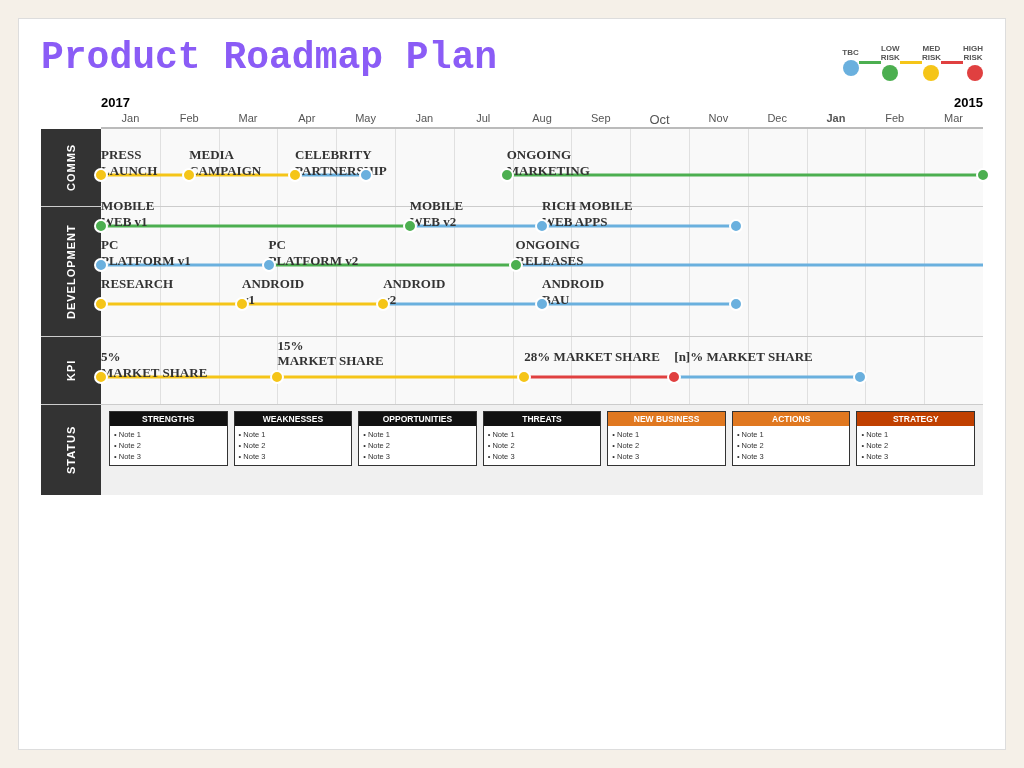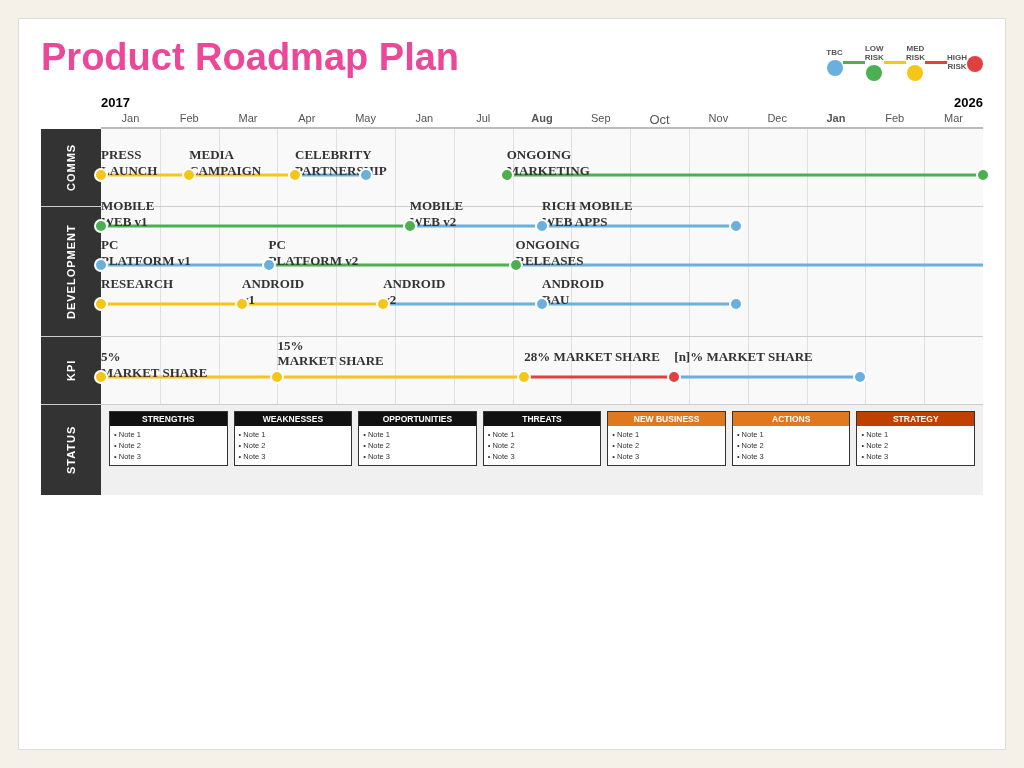--- a/index.html
+++ b/index.html
@@ -22,22 +22,23 @@
     .header-area {
       display: flex;
       justify-content: space-between;
       align-items: flex-start;
       margin-bottom: 6px;
     }
     .title-block {}
     .main-title {
       font-size: 38px;
       font-weight: bold;
-      color: #ec4899;
+      color: #8b5cf6;
       line-height: 1.1;
+      font-family: Liberation Mono, monospace;
     }
     .sub-title {
       font-size: 15px;
       color: #555;
       margin-top: 2px;
     }
     .legend {
       display: flex;
       align-items: center;
       gap: 0px;
@@ -193,43 +194,43 @@
         <div style="display: flex; align-items: center;">
           <div style="width: 22px; height: 3px; background: rgb(245, 197, 24);"></div>
           <div style="display: flex; flex-direction: column; align-items: center;">
             <div style="font-size: 8px; font-weight: bold; color: rgb(85, 85, 85); text-align: center; white-space: pre; line-height: 1.1;">MED
 RISK</div>
             <div style="width: 16px; height: 16px; border-radius: 50%; background: rgb(245, 197, 24); margin-top: 2px;"></div>
           </div>
         </div>
         <div style="display: flex; align-items: center;">
           <div style="width: 22px; height: 3px; background: rgb(224, 64, 64);"></div>
-          <div style="display: flex; align-items: flex-end;">
+          <div style="display: flex; flex-direction: column; align-items: flex-end;">
             <div style="font-size: 8px; font-weight: bold; color: rgb(85, 85, 85); text-align: center; white-space: pre; line-height: 1.1;">HIGH
 RISK</div>
             <div style="width: 16px; height: 16px; border-radius: 50%; background: rgb(224, 64, 64); margin-top: 2px;"></div>
           </div>
         </div>
       </div>
   </div>
 
   <div class="timeline-section">
 
     <div style="position:relative; margin-left:60px; height:32px;">
       <span style="position:absolute;left:0;top:0;font-size:13px;font-weight:bold;">2017</span>
-      <span style="position:absolute;right:0;top:0;font-size:13px;font-weight:bold;">2026</span>
+      <span style="position:absolute;right:0;top:0;font-size:13px;font-weight:bold;">2015</span>
       <div style="display:flex;position:absolute;bottom:0;left:0;right:0;" id="month-row">
           <div style="flex: 1 1 0%; text-align: center; font-size: 11px; color: rgb(85, 85, 85); font-weight: normal;">Jan</div>
           <div style="flex: 1 1 0%; text-align: center; font-size: 11px; color: rgb(85, 85, 85); font-weight: normal;">Feb</div>
           <div style="flex: 1 1 0%; text-align: center; font-size: 11px; color: rgb(85, 85, 85); font-weight: normal;">Mar</div>
           <div style="flex: 1 1 0%; text-align: center; font-size: 11px; color: rgb(85, 85, 85); font-weight: normal;">Apr</div>
           <div style="flex: 1 1 0%; text-align: center; font-size: 11px; color: rgb(85, 85, 85); font-weight: normal;">May</div>
           <div style="flex: 1 1 0%; text-align: center; font-size: 11px; color: rgb(85, 85, 85); font-weight: normal;">Jan</div>
           <div style="flex: 1 1 0%; text-align: center; font-size: 11px; color: rgb(85, 85, 85); font-weight: normal;">Jul</div>
-          <div style="flex: 1 1 0%; text-align: center; font-size: 11px; color: rgb(85, 85, 85); font-weight: bold;">Aug</div>
+          <div style="flex: 1 1 0%; text-align: center; font-size: 11px; color: rgb(85, 85, 85); font-weight: normal;">Aug</div>
           <div style="flex: 1 1 0%; text-align: center; font-size: 11px; color: rgb(85, 85, 85); font-weight: normal;">Sep</div>
           <div style="flex: 1 1 0%; text-align: center; font-size: 13px; color: rgb(85, 85, 85); font-weight: normal;">Oct</div>
           <div style="flex: 1 1 0%; text-align: center; font-size: 11px; color: rgb(85, 85, 85); font-weight: normal;">Nov</div>
           <div style="flex: 1 1 0%; text-align: center; font-size: 11px; color: rgb(85, 85, 85); font-weight: normal;">Dec</div>
           <div style="flex: 1 1 0%; text-align: center; font-size: 11px; color: rgb(85, 85, 85); font-weight: bold;">Jan</div>
           <div style="flex: 1 1 0%; text-align: center; font-size: 11px; color: rgb(85, 85, 85); font-weight: normal;">Feb</div>
           <div style="flex: 1 1 0%; text-align: center; font-size: 11px; color: rgb(85, 85, 85); font-weight: normal;">Mar</div>
         </div>
     </div>
     <div style="margin-left:60px;height:2px;background:#bbb;margin-bottom:0;"></div>

